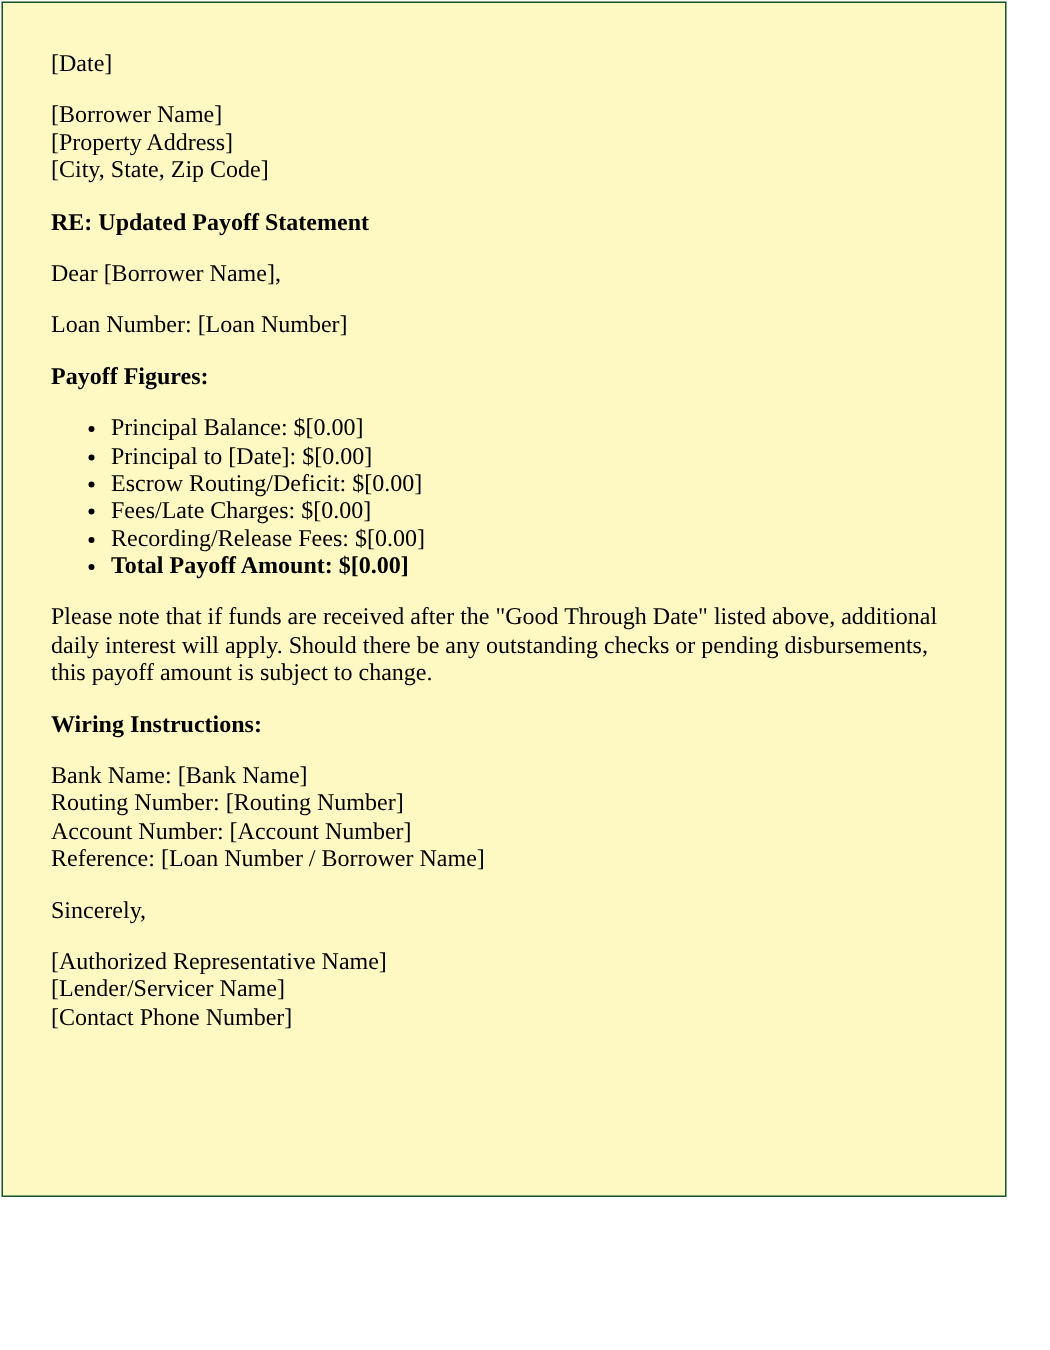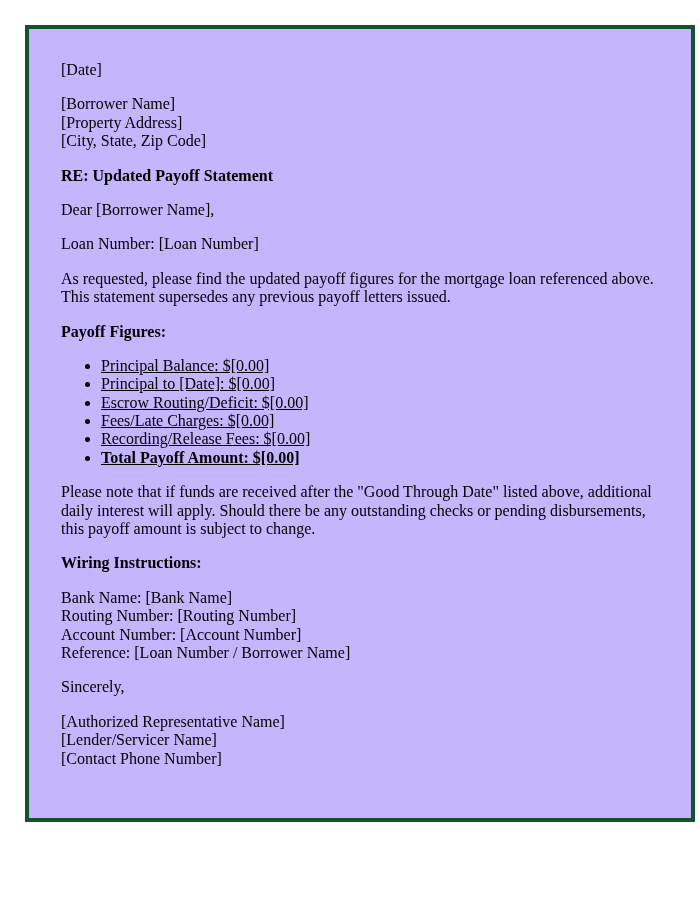--- a/index.html
+++ b/index.html
@@ -10,43 +10,42 @@
   body {
     width: 700px;
     height: 900px;
     overflow: hidden;
     font-family: "Liberation Serif", "DejaVu Serif", serif;
     font-size: 16px;
     color: #000000;
   }
   .page {
     box-sizing: border-box;
-    margin: 25px;
+    margin: 1px;
     width: 670px;
     height: 797px;
-    border: 4px solid #14532d;
+    border: 1px solid #14532d;
     padding: 16px 32px;
     overflow: hidden;
-    background: #c4b5fd;
+    background: #fef9c3;
   }
   .block {
     margin: 16px 0;
     line-height: 1.15;
   }
   .line {
     line-height: 1.15;
   }
   .bold {
     font-weight: bold;
   }
   ul.payoff-list {
     margin: 16px 0;
     padding-left: 40px;
     line-height: 1.15;
-    text-decoration: underline;
   }
   ul.payoff-list li {
     line-height: 1.15;
   }
 </style>
 </head>
 <body>
 
 <div class="page">
 
@@ -57,21 +56,20 @@
     <div class="line">[Property Address]</div>
     <div class="line">[City, State, Zip Code]</div>
   </div>
 
   <div class="block bold">RE: Updated Payoff Statement</div>
 
   <div class="block">Dear [Borrower Name],</div>
 
   <div class="block">Loan Number: [Loan Number]</div>
 
-  <div class="block">As requested, please find the updated payoff figures for the mortgage loan referenced above. This statement supersedes any previous payoff letters issued.</div>
 
   <div class="block bold">Payoff Figures:</div>
 
   <ul class="payoff-list">
     <li>Principal Balance: $[0.00]</li>
     <li>Principal to [Date]: $[0.00]</li>
     <li>Escrow Routing/Deficit: $[0.00]</li>
     <li>Fees/Late Charges: $[0.00]</li>
     <li>Recording/Release Fees: $[0.00]</li>
     <li class="bold">Total Payoff Amount: $[0.00]</li>

